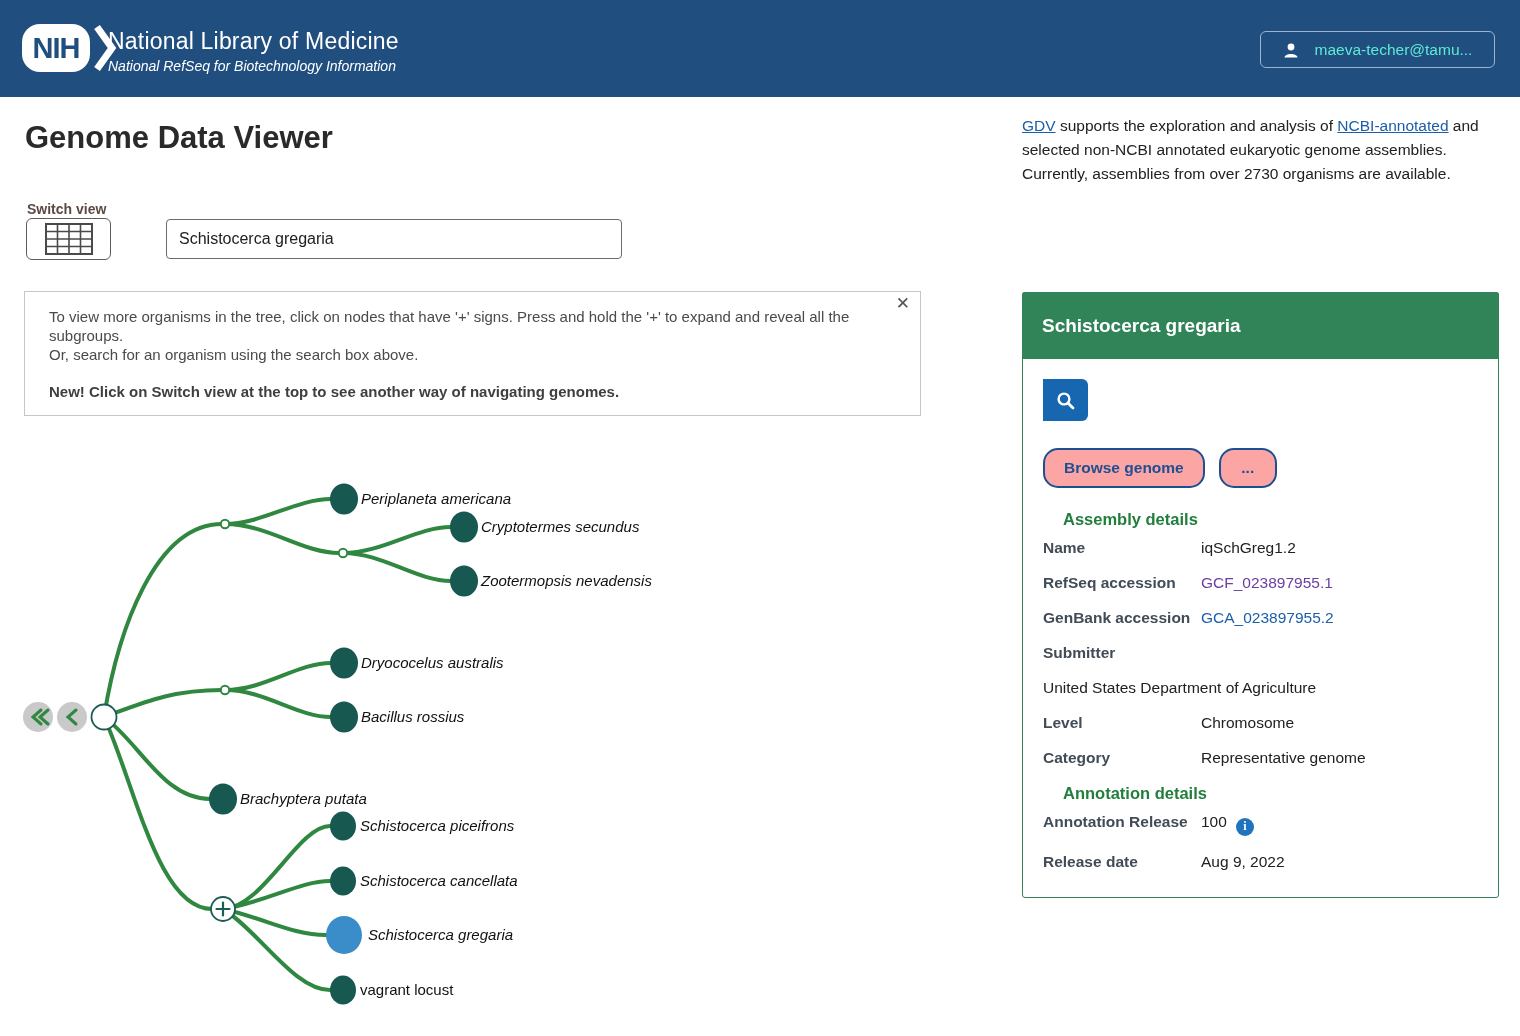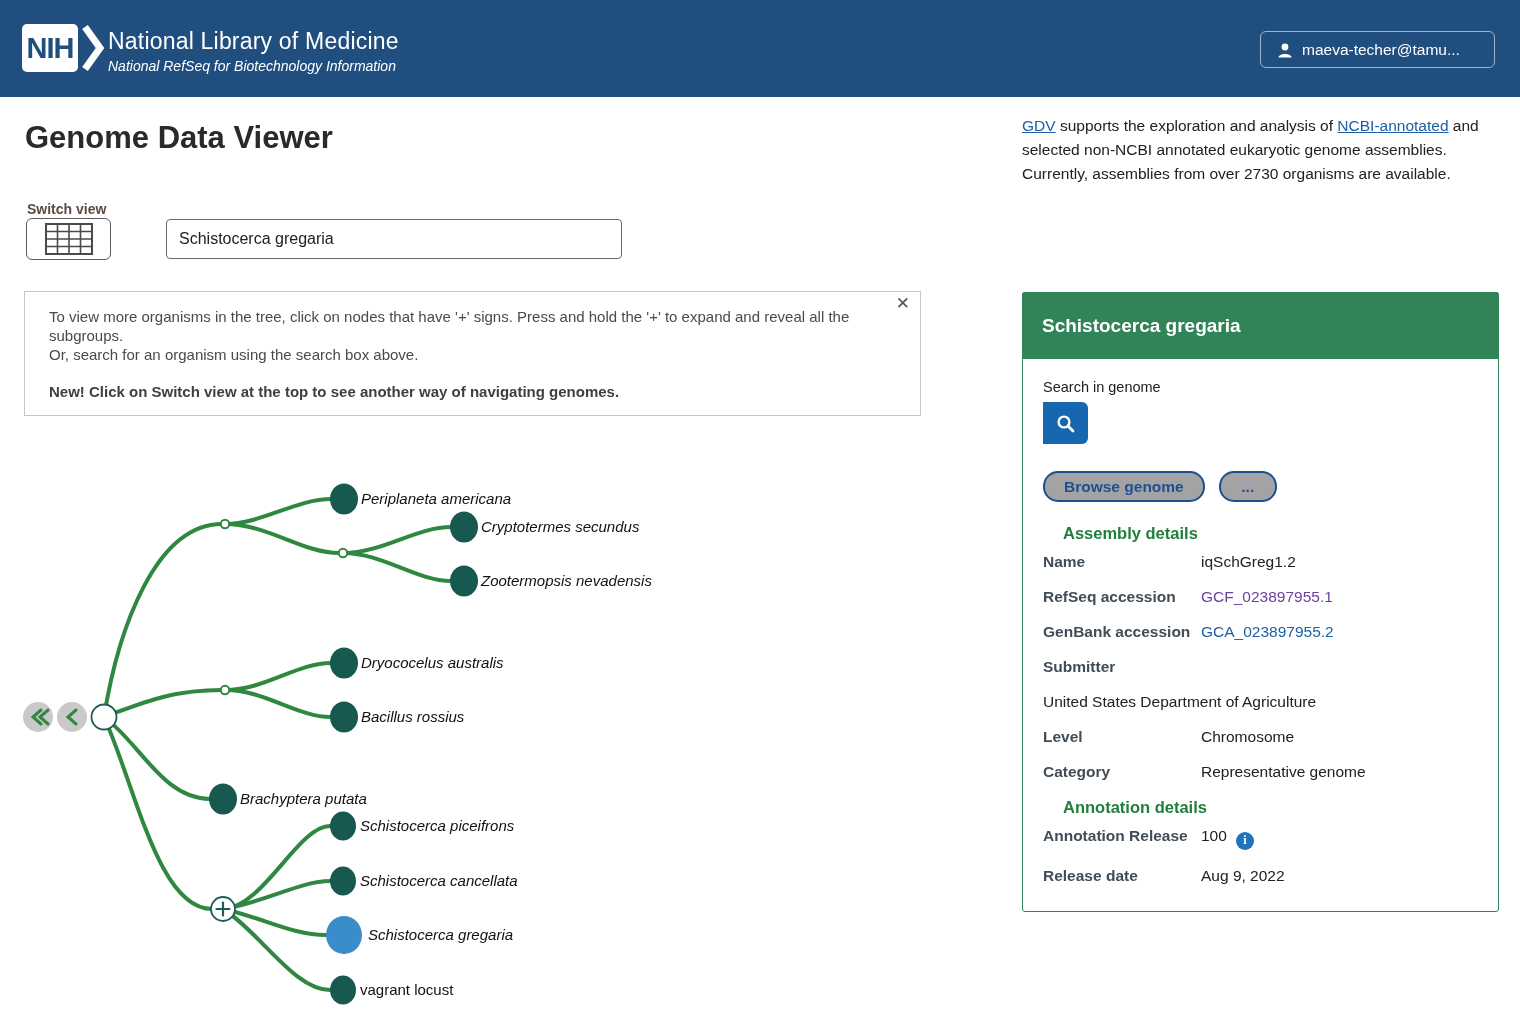--- a/index.html
+++ b/index.html
@@ -3,30 +3,30 @@
 <meta charset="utf-8">
 <style>
   * { margin: 0; padding: 0; box-sizing: border-box; }
   html, body { width: 1520px; height: 1036px; overflow: hidden; background: #fff;
     font-family: "Liberation Sans", sans-serif; color: #212121; }
 
   
   .banner { position: absolute; left: 0; top: 0; width: 1520px; height: 97px;
     background: #1f4e7f; }
   .nih-logo { position: absolute; left: 22px; top: 24px; display: flex; align-items: center; }
-  .nih-box { width: 56px; height: 48px; background: #fff; border-radius: 5px;
+  .nih-box { width: 68px; height: 48px; background: #fff; border-radius: 18px;
     display: flex; align-items: center; justify-content: center;
     font-weight: bold; font-size: 29px; color: #1f4e7f; letter-spacing: -1px; }
   .nih-chevron { margin-left: 4px; }
   .banner-titles { position: absolute; left: 108px; top: 28px; color: #fff; }
   .banner-title { font-size: 23px; font-weight: 500; letter-spacing: .2px; }
   .banner-subtitle { font-size: 14px; font-style: italic; font-weight: 300; margin-top: 3px; }
   .account-btn { position: absolute; right: 25px; top: 31px; height: 37px; min-width: 235px;
     border: 1px solid #9db4cd; border-radius: 6px; display: flex; align-items: center;
-    justify-content: flex-start; gap: 9px; color: #ffffff; font-size: 15.5px; cursor: pointer;
+    justify-content: center; gap: 16px; color: #5eead4; font-size: 15.5px; cursor: pointer;
     padding: 0 16px; background: transparent; }
 
   
   .page-title { position: absolute; left: 25px; top: 120px; font-size: 31px; color: #2a2a2a; }
   .ctl-label { position: absolute; font-size: 14px; font-weight: bold; color: #5b4a42; }
   .switch-label { left: 27px; top: 201px; }
   .search-org-label { left: 166px; top: 217px; }
   .switch-btn { position: absolute; left: 26px; top: 218px; width: 85px; height: 42px;
     background: #fff; border: 1px solid #5c5c5c; border-radius: 6px;
     display: flex; align-items: center; justify-content: center; cursor: pointer; }
@@ -64,22 +64,22 @@
   .sig-input { flex: 1; height: 42px; border: 1px solid #757575; border-right: none;
     border-radius: 2px 0 0 2px; padding: 0 12px; font-size: 15.5px; color: #212121;
     font-family: "Liberation Sans", sans-serif; }
   .sig-input::placeholder { color: #6e6e6e; }
   .sig-btn { width: 45px; height: 42px; background: #1666b0; border: none;
     border-radius: 0 6px 6px 0; cursor: pointer; display: flex; align-items: center;
     justify-content: center; }
   .examples { margin-top: 9px; font-size: 13.5px; color: #4d4d4d; }
   .examples a { text-decoration: none; }
   .btn-row { margin-top: 27px; display: flex; gap: 14px; }
-  .outline-btn { border: 2px solid #1d4f91; border-radius: 15px; background: #a3a3a3;
-    color: #1d4f91; font-weight: bold; font-size: 15.5px; padding: 0 19px; height: 31px;
+  .outline-btn { border: 2px solid #1d4f91; border-radius: 15px; background: #fca5a5;
+    color: #1d4f91; font-weight: bold; font-size: 15.5px; padding: 0 19px; height: 40px;
     cursor: pointer; font-family: "Liberation Sans", sans-serif; }
   .outline-btn.small { width: 58px; padding: 0; }
   .sec-heading { color: #217e3c; font-weight: bold; font-size: 16.5px; margin: 22px 0 10px 20px; }
   .detail-grid { display: grid; grid-template-columns: 158px 1fr; row-gap: 17px;
     font-size: 15.5px; }
   .dlabel { font-weight: bold; color: #414c57; }
   .dvalue { color: #212121; }
   .dvalue.purple a { color: #6a3fa0; }
   .dvalue a { text-decoration: none; }
   .fullrow { grid-column: 1 / span 2; color: #212121; }
@@ -206,21 +206,20 @@
 </svg>
 </div>
 
 <p class="intro"><a class="lnk">GDV</a><span> supports the exploration and analysis of </span><a class="lnk">NCBI-annotated</a><span> and selected non-NCBI annotated eukaryotic genome assemblies. Currently, assemblies from over 2730 organisms are available.</span></p>
 
 <div class="gpanel">
   <div class="gpanel-header">
     <span class="gpanel-title">Schistocerca gregaria</span>
   </div>
   <div class="gpanel-body">
-    <div class="sig-label">Search in genome</div>
     <div class="sig-row">
       <button class="sig-btn">
         <svg width="19" height="19" viewBox="0 0 19 19">
           <circle cx="8" cy="8" r="5.4" fill="none" stroke="#fff" stroke-width="2.4"></circle>
           <line x1="12.2" y1="12.2" x2="17" y2="17" stroke="#fff" stroke-width="2.8" stroke-linecap="round"></line>
         </svg>
       </button>
     </div>
 
     <div class="btn-row">

